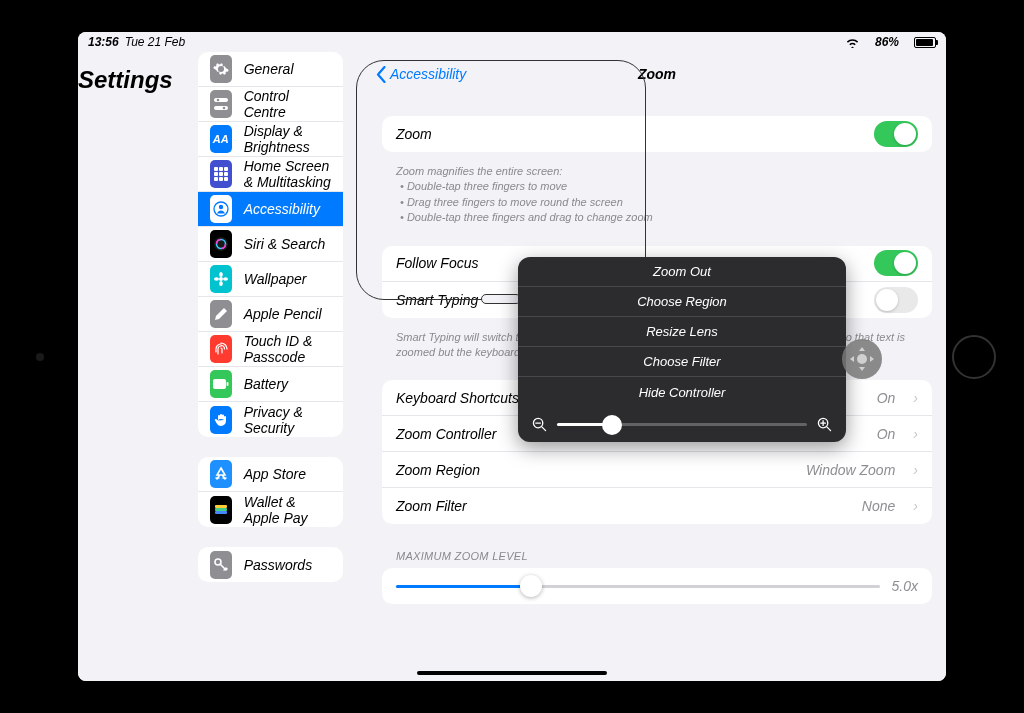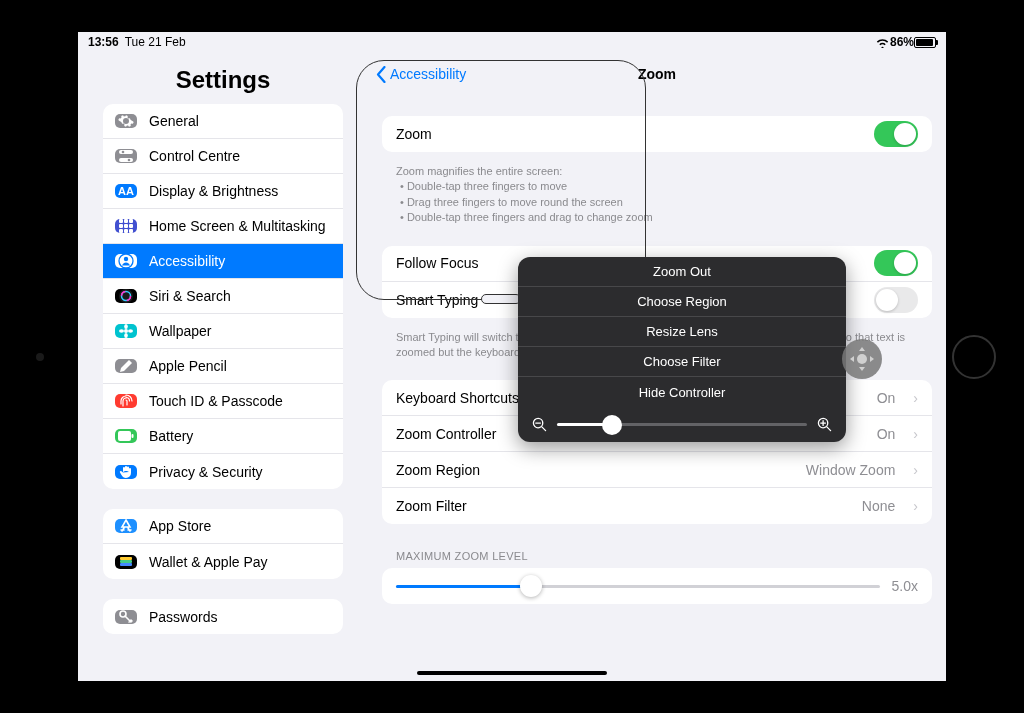--- a/index.html
+++ b/index.html
@@ -1,35 +1,35 @@
 <!DOCTYPE html>
 <html><head>
 <meta charset="utf-8">
 <style>
 * { margin: 0; padding: 0; box-sizing: border-box; font-family: -apple-system, BlinkMacSystemFont, "Segoe UI", Helvetica, Arial, sans-serif; }
 body { background: #000; display: flex; align-items: center; justify-content: center; width: 1024px; height: 713px; }
 .ipad-frame { width: 1024px; height: 713px; background: #000; border-radius: 42px; padding: 32px 78px; position: relative; }
 .home-button { position: absolute; right: 28px; top: 50%; transform: translateY(-50%); width: 44px; height: 44px; border: 2px solid #333; border-radius: 50%; }
 .camera { position: absolute; left: 36px; top: 50%; transform: translateY(-50%); width: 8px; height: 8px; background: #1a1a1a; border-radius: 50%; }
-.screen { width: 100%; height: 100%; background: #f2f2f7; border-radius: 0; overflow: hidden; position: relative; display: flex; flex-direction: column; }
+.screen { width: 100%; height: 100%; background: #f2f2f7; border-radius: 8px; overflow: hidden; position: relative; display: flex; flex-direction: column; font-style: italic; }
 .status-bar { height: 20px; display: flex; justify-content: space-between; align-items: center; padding: 0 10px; font-size: 12px; font-weight: 600; background: #f2f2f7; }
-.status-right { display: flex; align-items: center; gap: 0; }
+.status-right { display: flex; align-items: center; gap: 15px; }
 .wifi-icon { width: 15px; height: 11px; }
 .battery-icon { width: 22px; height: 11px; border: 1px solid #000; border-radius: 2px; position: relative; display: inline-block; }
 .battery-icon::after { content: ''; position: absolute; right: -3px; top: 2px; width: 2px; height: 5px; background: #000; border-radius: 0 1px 1px 0; }
 .battery-fill { position: absolute; left: 1px; top: 1px; bottom: 1px; width: 86%; background: #000; border-radius: 1px; }
 .content-area { flex: 1; display: flex; overflow: hidden; }
-.sidebar { width: 290px; background: #f2f2f7; display: flex; flex-direction: column; }
+.sidebar { width: 290px; background: #f2f2f7; display: flex; flex-direction: row; }
 .sidebar-title { font-size: 24px; font-weight: 700; text-align: center; padding: 14px 0 10px; }
 .sidebar-list { flex: 1; overflow-y: auto; padding: 0 25px; }
 .sidebar-group { background: #fff; border-radius: 10px; margin-bottom: 20px; overflow: hidden; }
 .sidebar-item { display: flex; align-items: center; height: 35px; padding: 0 12px; gap: 12px; border-bottom: 0.5px solid #e5e5ea; cursor: pointer; }
 .sidebar-item:last-child { border-bottom: none; }
 .sidebar-item.selected { background: #007aff; color: #fff; }
-.sidebar-icon { width: 22px; height: 14px; border-radius: 5px; display: flex; align-items: center; justify-content: center; flex-shrink: 0; }
+.sidebar-icon { width: 22px; height: 28px; border-radius: 5px; display: flex; align-items: center; justify-content: center; flex-shrink: 0; }
 .sidebar-label { font-size: 14px; }
 .detail { flex: 1; background: #f2f2f7; display: flex; flex-direction: column; position: relative; }
 .detail-header { height: 44px; display: flex; align-items: center; justify-content: center; position: relative; padding: 0 12px; }
 .back-button { position: absolute; left: 8px; display: flex; align-items: center; color: #007aff; font-size: 14px; cursor: pointer; }
 .chevron-left { width: 10px; height: 17px; margin-right: 4px; }
 .detail-title { font-size: 14px; font-weight: 600; }
 .detail-body { flex: 1; overflow-y: auto; padding: 20px 14px 0; }
 .section { background: #fff; border-radius: 10px; margin-bottom: 6px; overflow: hidden; }
 .section-row { display: flex; align-items: center; justify-content: space-between; height: 36px; padding: 0 14px; border-bottom: 0.5px solid #e5e5ea; }
 .section-row:last-child { border-bottom: none; }

